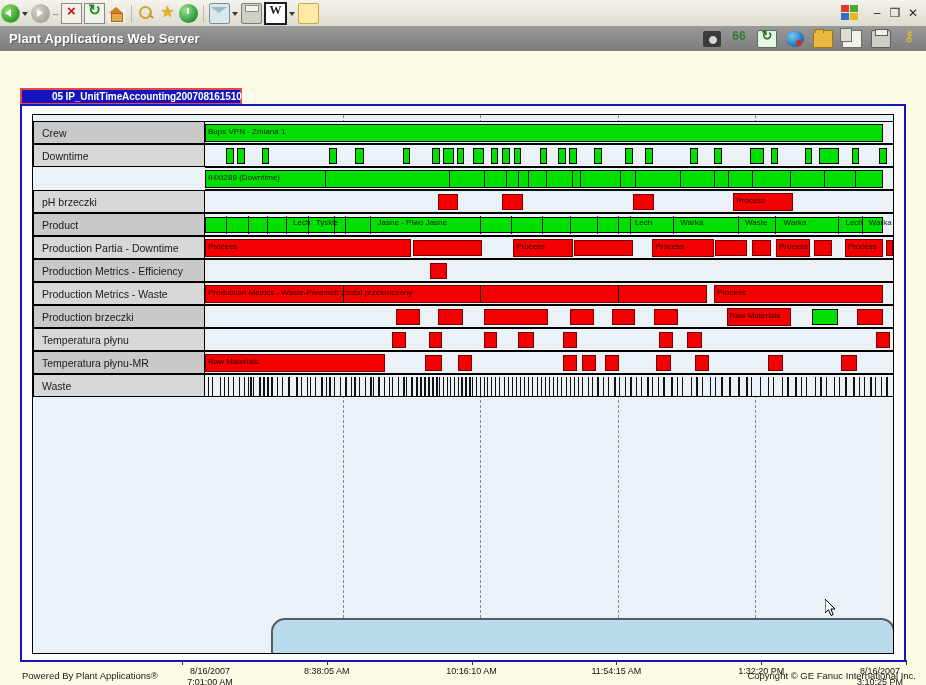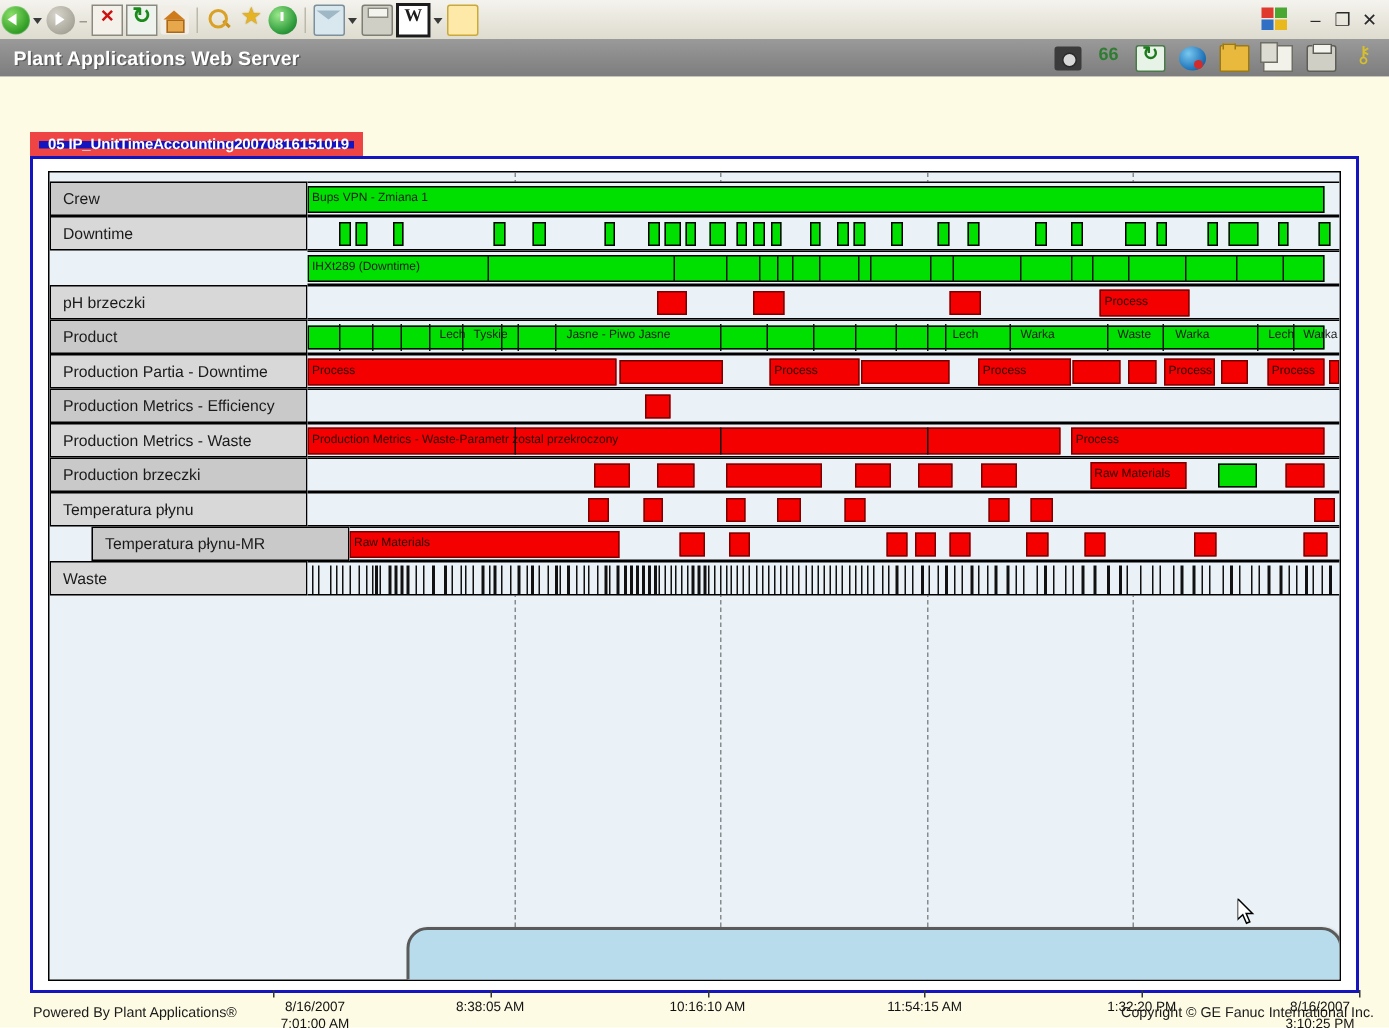--- a/index.html
+++ b/index.html
@@ -147,22 +147,22 @@
   .nc-clock:after{content:"";position:absolute;left:5px;top:2px;width:1.5px;height:5px;background:#17680f;}
   .ctl-right{width:18px;height:17px;position:relative;flex:0 0 auto;margin-left:8px;}
   .cr-props{background:#f2f2ea;border:1px solid #5e5e56;}
   .cr-props:after{content:"";position:absolute;left:2px;top:2px;width:9px;height:2px;background:#6e6e64;
     box-shadow:0 4px 0 #6e6e64,0 8px 0 #6e6e64;}
   .cr-help{border-radius:50%;background:radial-gradient(circle at 35% 30%,#cfe5f5,#8fb4cf 70%);}
   .cr-help:after{content:"";position:absolute;left:5px;top:4px;width:7px;height:7px;border-radius:50%;background:#e8eef4;}
   
   #report-tab{
     position:absolute;left:20px;top:37px;width:222px;height:17px;
-    background:#1515c0;border:6px solid #ef4444;box-sizing:border-box;
-    display:flex;align-items:center;
+    background:#1515c0;border:2px solid #ef4444;box-sizing:border-box;
+    display:flex;align-items:center;padding-left:24px;
   }
   #report-tab-label{
     color:#ffffff;font-size:10px;font-weight:bold;padding-left:6px;white-space:nowrap;
     letter-spacing:-.1px;
   }
   
   #chart-frame{
     position:absolute;left:20px;top:53px;width:886px;height:558px;
     border:2px solid #1515c0;box-sizing:border-box;background:#ffffff;
   }
@@ -493,21 +493,21 @@
               <div class="bar red" style="left: 187.136px; width: 13.76px;"></div>
               <div class="bar red" style="left: 223.6px; width: 13.76px;"></div>
               <div class="bar red" style="left: 278.64px; width: 13.76px;"></div>
               <div class="bar red" style="left: 313.04px; width: 15.824px;"></div>
               <div class="bar red" style="left: 357.76px; width: 13.76px;"></div>
               <div class="bar red" style="left: 454.08px; width: 13.76px;"></div>
               <div class="bar red" style="left: 481.6px; width: 15.136px;"></div>
               <div class="bar red" style="left: 670.8px; width: 13.76px;"></div>
             </div>
           </div>
-          <div class="row" style="top: 236px; margin-left: 28px;">
+          <div class="row" style="top: 236px;">
             <div class="row-label">
               <span>Temperatura płynu-MR</span>
             </div>
             <div class="row-track">
               <div class="bar red full" style="left: 0px; width: 180.256px;">
                 <span class="bar-text">Raw Materials</span>
               </div>
               <div class="bar red" style="left: 220.16px; width: 17.2px;"></div>
               <div class="bar red" style="left: 253.184px; width: 13.76px;"></div>
               <div class="bar red" style="left: 357.76px; width: 13.76px;"></div>

